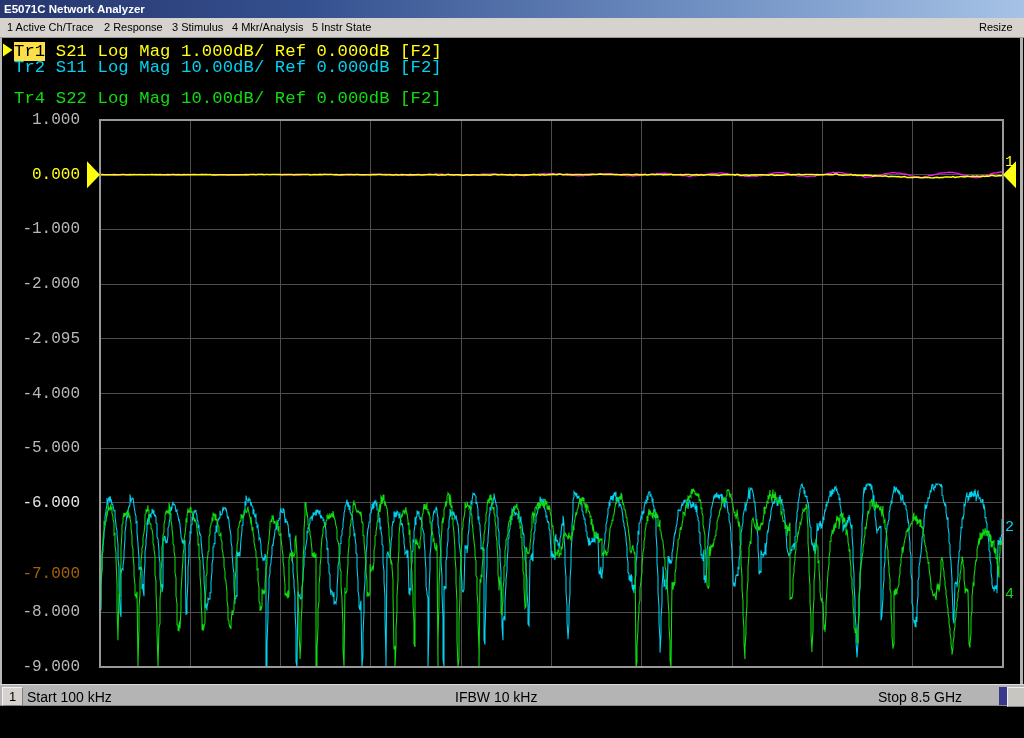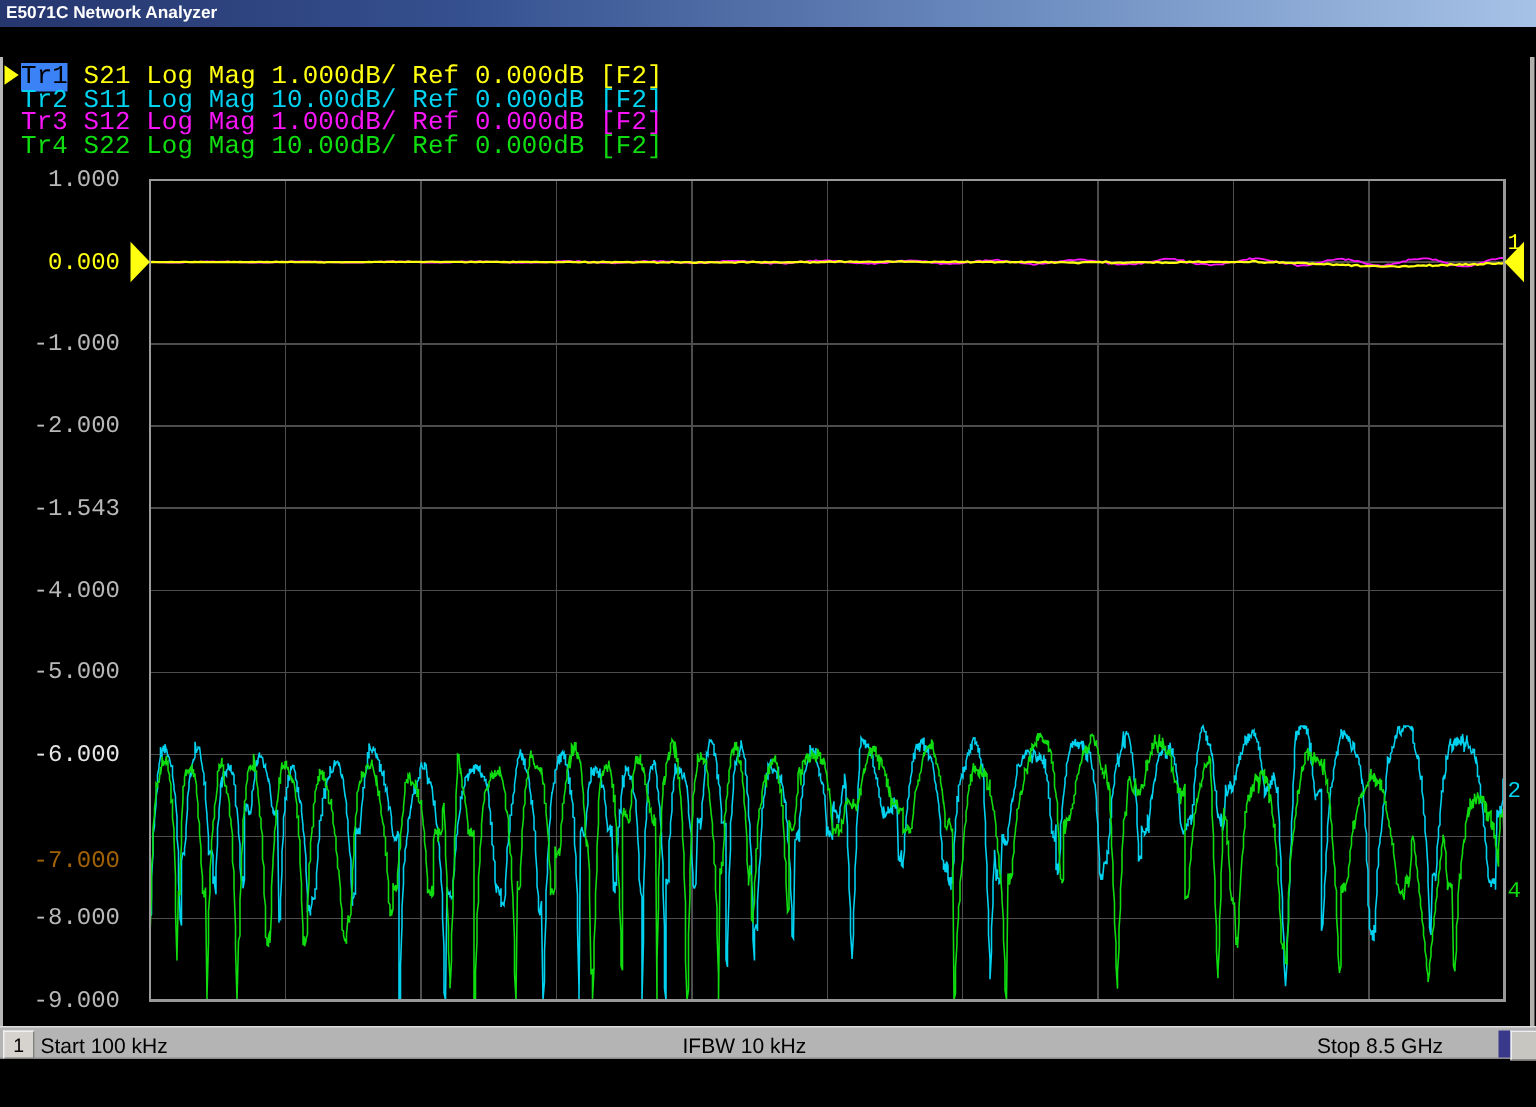--- a/index.html
+++ b/index.html
@@ -17,33 +17,40 @@
 #botbar{position:absolute;left:0;top:706px;width:1024px;height:32px;background:#4a4a4a;
  border-top:3px solid #0a0a0a;border-bottom:3px solid #0a0a0a;box-sizing:border-box;}
 .cell{position:absolute;top:3px;height:22px;line-height:22px;text-align:center;font-size:19px;letter-spacing:1px;}
 .blue{background:#3b3b90;color:#fff;}
 .off{background:#3d3d3d;color:#8a8a8a;}
 </style></head><body>
 <div id="scr">
   <div id="title">
     <span style="position:absolute;left:4px;top:2.5px;font-size:11.5px;font-weight:bold;color:#fff;">E5071C Network Analyzer</span>
   </div>
+  <div id="menubar">
+    <span class="mi" style="left:7px;">1 Active Ch/Trace</span>
+    <span class="mi" style="left:104px;">2 Response</span>
+    <span class="mi" style="left:172px;">3 Stimulus</span>
+    <span class="mi" style="left:232px;">4 Mkr/Analysis</span>
+    <span class="mi" style="left:312px;">5 Instr State</span>
+    <span class="mi" style="left:979px;">Resize</span>
+  </div>
   <div id="black"></div>
   <div style="position:absolute;left:1020px;top:38px;width:3px;height:646px;background:#b2b0ac;"></div>
 
-  <div class="tr" style="top:44px;color:#ffff10;"><span style="background:#3b82f6;color:#000;">Tr1</span> S21 Log Mag 1.000dB/ Ref 0.000dB [F2]</div>
+  <div class="tr" style="top:44px;color:#ffff10;"><span style="background:#fde047;color:#000;">Tr1</span> S21 Log Mag 1.000dB/ Ref 0.000dB [F2]</div>
   <div class="tr" style="top:59.5px;color:#00d2f0;">Tr2 S11 Log Mag 10.00dB/ Ref 0.000dB [F2]</div>
-  <div class="tr" style="top:75px;color:#f816f8;">Tr3 S12 Log Mag 1.000dB/ Ref 0.000dB [F2]</div>
   <div class="tr" style="top:90.5px;color:#10dd10;">Tr4 S22 Log Mag 10.00dB/ Ref 0.000dB [F2]</div>
 
   <div class="ylab" style="top:112px;color:#b8b8b8">1.000</div>
     <div class="ylab" style="top:167px;color:#ffff10">0.000</div>
     <div class="ylab" style="top:221px;color:#b8b8b8">-1.000</div>
     <div class="ylab" style="top:276px;color:#b8b8b8">-2.000</div>
-    <div class="ylab" style="top:331px;color:#b8b8b8">-1.543</div>
+    <div class="ylab" style="top:331px;color:#b8b8b8">-2.095</div>
     <div class="ylab" style="top:386px;color:#b8b8b8">-4.000</div>
     <div class="ylab" style="top:440px;color:#b8b8b8">-5.000</div>
     <div class="ylab" style="top:495px;color:#e5e5e5">-6.000</div>
     <div class="ylab" style="top:566px;color:#a16207">-7.000</div>
     <div class="ylab" style="top:604px;color:#b8b8b8">-8.000</div>
     <div class="ylab" style="top:659px;color:#b8b8b8">-9.000</div>
 
   <svg width="1024" height="738" viewBox="0 0 1024 738" style="position:absolute;left:0;top:0;">
     <polygon points="3,43.5 12.5,50 3,56.5" fill="#ffff10"></polygon>
     <g stroke="#4d4d4d" stroke-width="1" shape-rendering="crispEdges">

